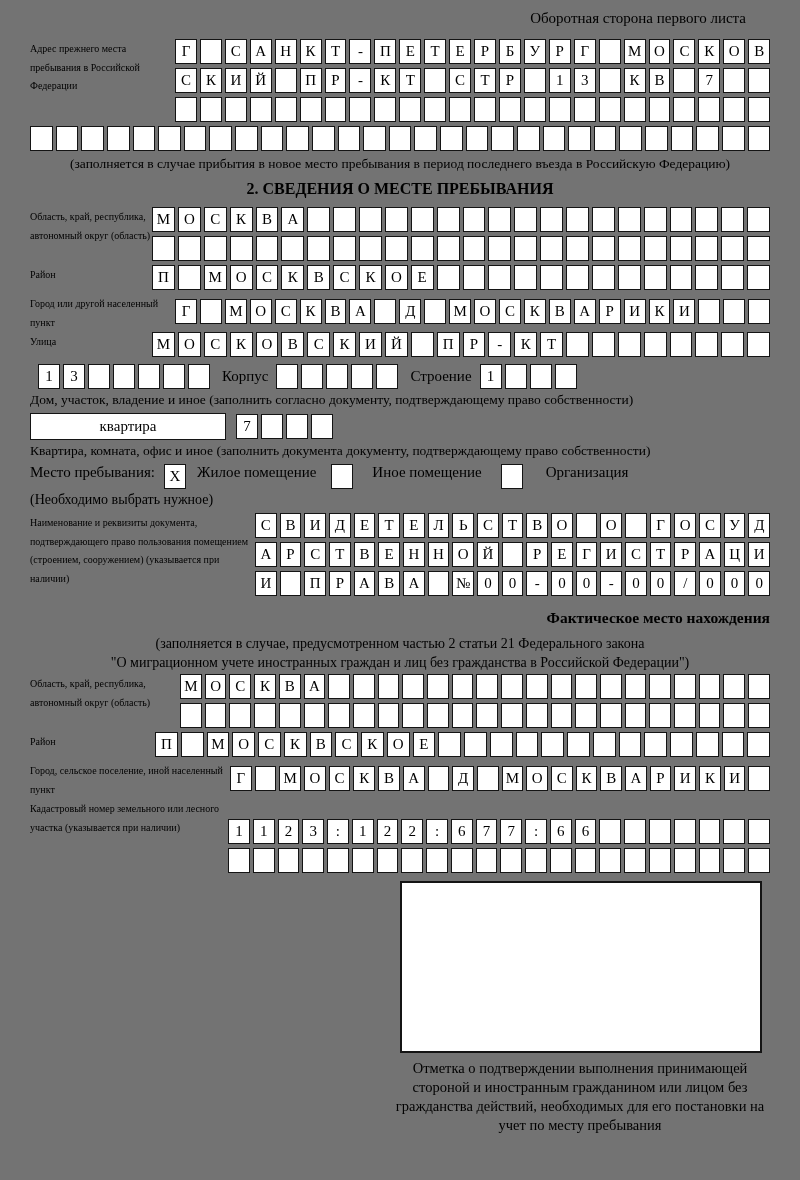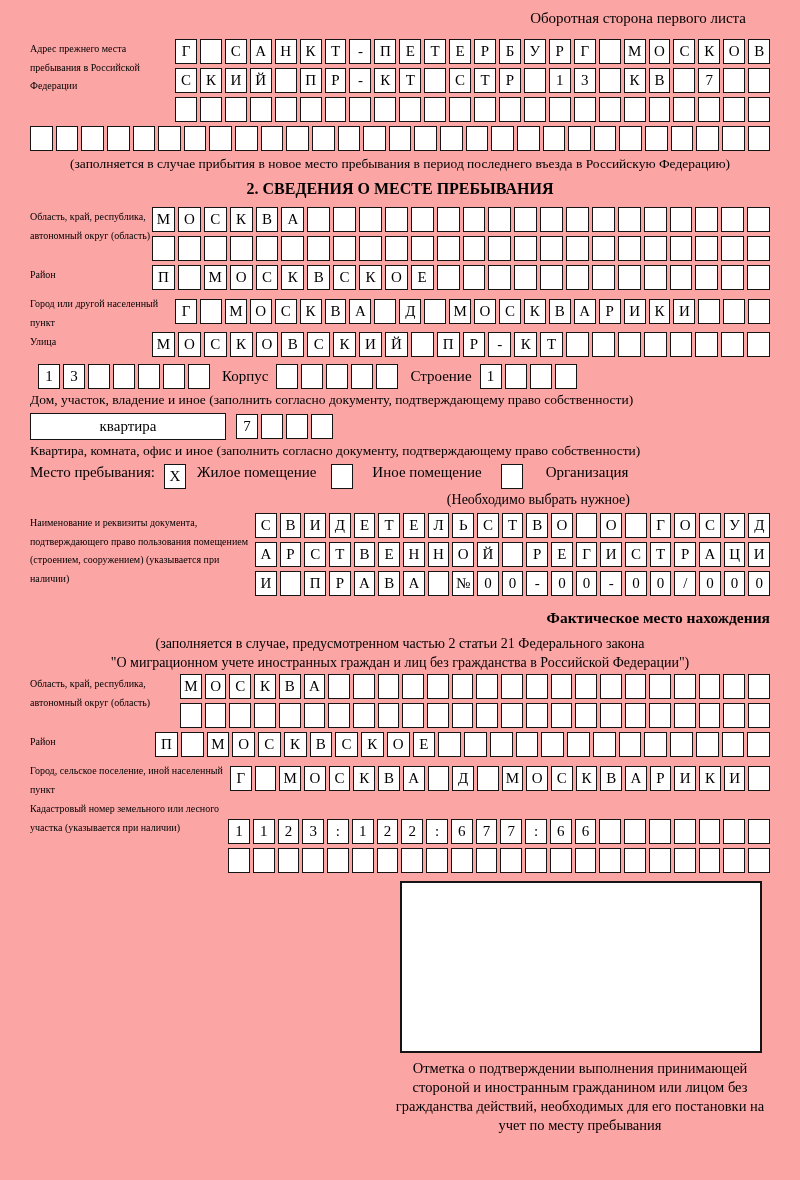--- a/index.html
+++ b/index.html
@@ -1,17 +1,17 @@
 <!DOCTYPE html>
 <html><head>
 <meta charset="utf-8">
 <style>
   html,body{margin:0;padding:0;background:#fff;}
   body{width:800px;height:1180px;font-family:"Liberation Serif","DejaVu Serif",serif;color:#000;}
-  .page{box-sizing:border-box;width:800px;height:1180px;padding:10px 30px 0 30px;overflow:hidden;background:#fca5a5;}
+  .page{box-sizing:border-box;width:800px;height:1180px;padding:10px 30px 0 30px;overflow:hidden;background:#737373;}
 
   .hdr{font-size:15px;text-align:right;padding-right:24px;margin-bottom:12px;}
 
   .frow{display:flex;align-items:flex-start;}
   .frow.vcenter{align-items:center;}
   .flabel{flex:0 0 auto;font-size:10px;line-height:18.5px;padding-top:1px;box-sizing:border-box;}
   .grids{flex:1 1 auto;min-width:0;}
 
   .box-row{display:flex;gap:3px;margin-bottom:4px;}
   .cell{flex:1 1 0;height:25px;border:1.6px solid #141414;box-sizing:border-box;background:#fff;
@@ -25,21 +25,21 @@
   .subnote{font-size:14px;text-align:center;line-height:19px;margin:0;}
 
   .inline-row{display:flex;align-items:center;margin:3px 0 2px 0;}
   .named-box{border:1.6px solid #141414;height:27px;box-sizing:border-box;display:flex;align-items:center;justify-content:center;font-size:15px;background:#fff;}
   .inline-lbl{font-size:15px;margin:0 8px 0 12px;white-space:nowrap;}
 
   .chk-row{display:flex;align-items:flex-start;margin:4px 0 2px 0;}
   .chk{flex:0 0 22px;width:22px;height:25px;border:1.6px solid #141414;box-sizing:border-box;
        display:flex;align-items:center;justify-content:center;font-size:15px;background:#fff;}
   .opt-lbl{font-size:15px;white-space:nowrap;}
-  .choose-note{width:600px;text-align:right;font-size:14px;line-height:18px;margin-bottom:4px;}
+  .choose-note{width:600px;text-align:left;font-size:14px;line-height:18px;margin-bottom:4px;}
 
   .stamp-wrap{margin-top:4px;}
   .stamp-box{width:362px;height:172px;border:2px solid #141414;box-sizing:border-box;margin-left:auto;margin-right:8px;background:#fff;}
   .stamp-caption{width:380px;margin-left:auto;margin-right:0;text-align:center;font-size:14.5px;line-height:19px;margin-top:6px;}
 
   .mb2{margin-bottom:2px;}
 </style>
 </head>
 <body>
 
@@ -349,21 +349,21 @@
 
   <div class="inline-row">
     <div class="named-box" style="width:196px">квартира</div>
     <div class="cells" style="margin-left:10px">
         <span class="cell">7</span>
         <span class="cell"></span>
         <span class="cell"></span>
         <span class="cell"></span>
       </div>
   </div>
-  <div class="note" style="text-align:left">Квартира, комната, офис и иное (заполнить согласно документу, подтверждающему право собственности)</div>
+  <div class="note" style="text-align:left">Квартира, комната, офис и иное (заполнить документа документу, подтверждающему право собственности)</div>
 
   <div class="chk-row">
     <span class="opt-lbl">Место пребывания:</span>
     <span class="chk" style="margin-left:9px">X</span>
     <span class="opt-lbl" style="margin-left:11px">Жилое помещение</span>
     <span class="chk" style="margin-left:15px"></span>
     <span class="opt-lbl" style="margin-left:19px">Иное помещение</span>
     <span class="chk" style="margin-left:19px"></span>
     <span class="opt-lbl" style="margin-left:23px">Организация</span>
   </div>

